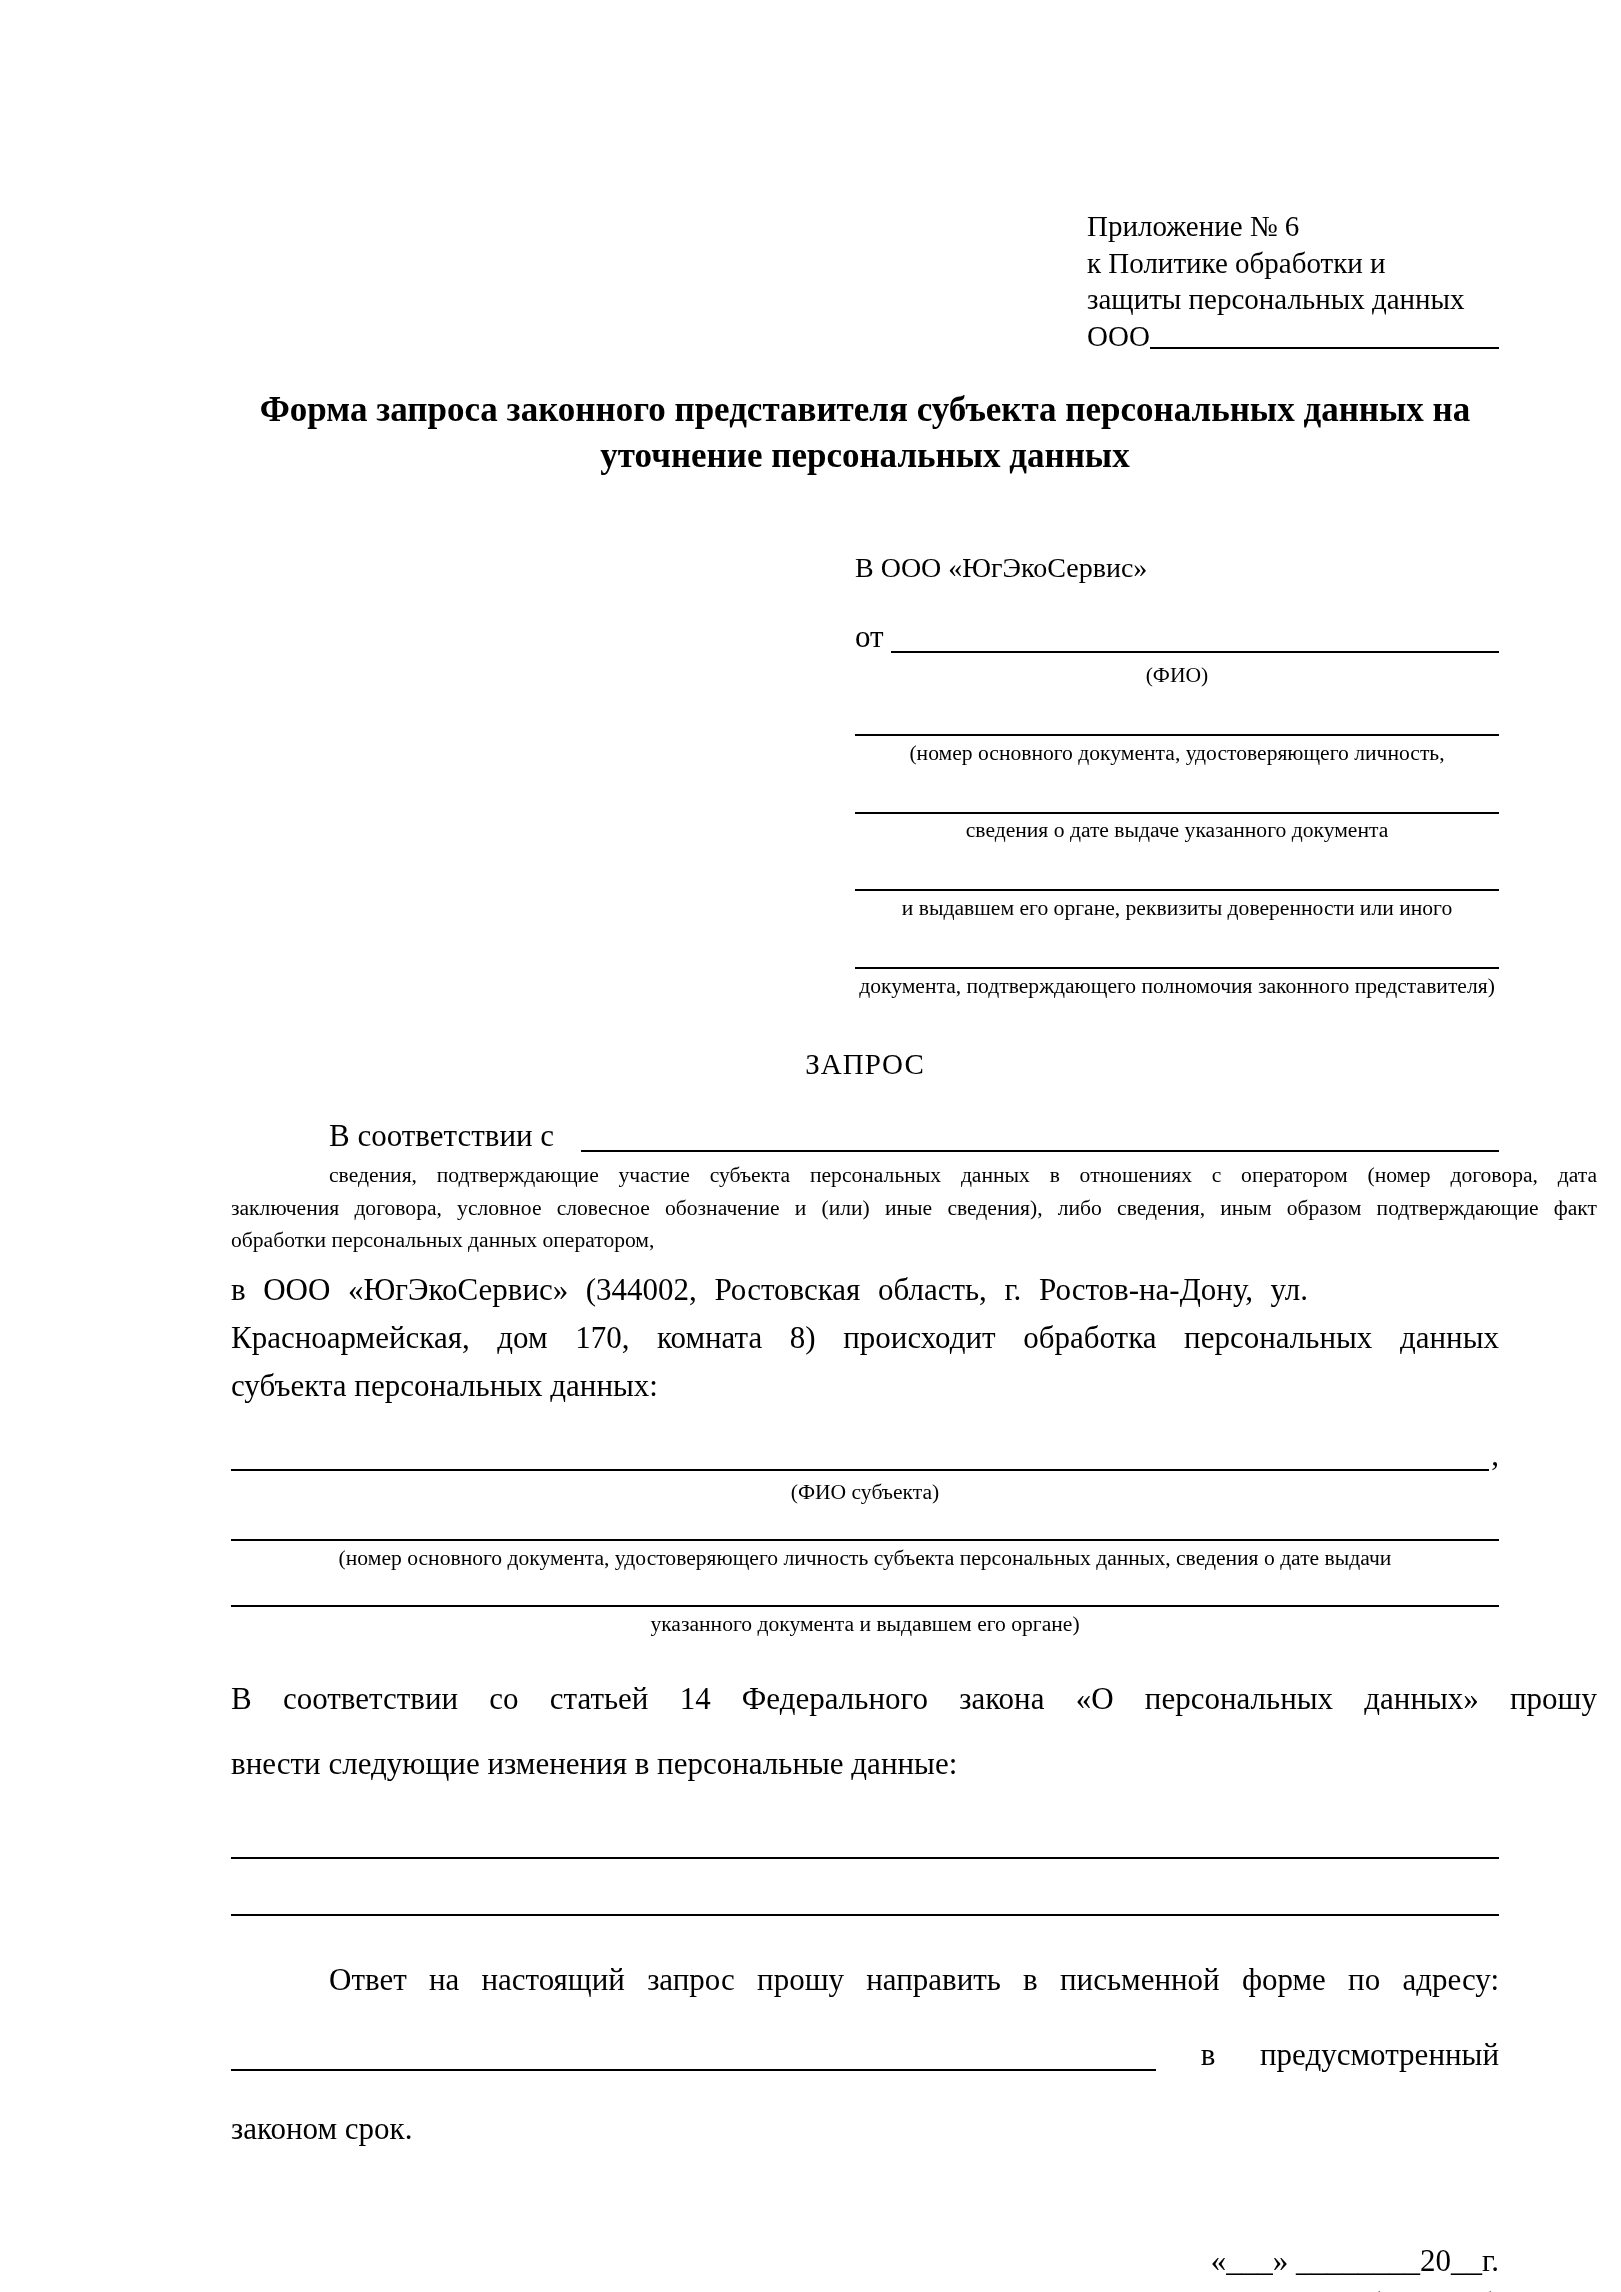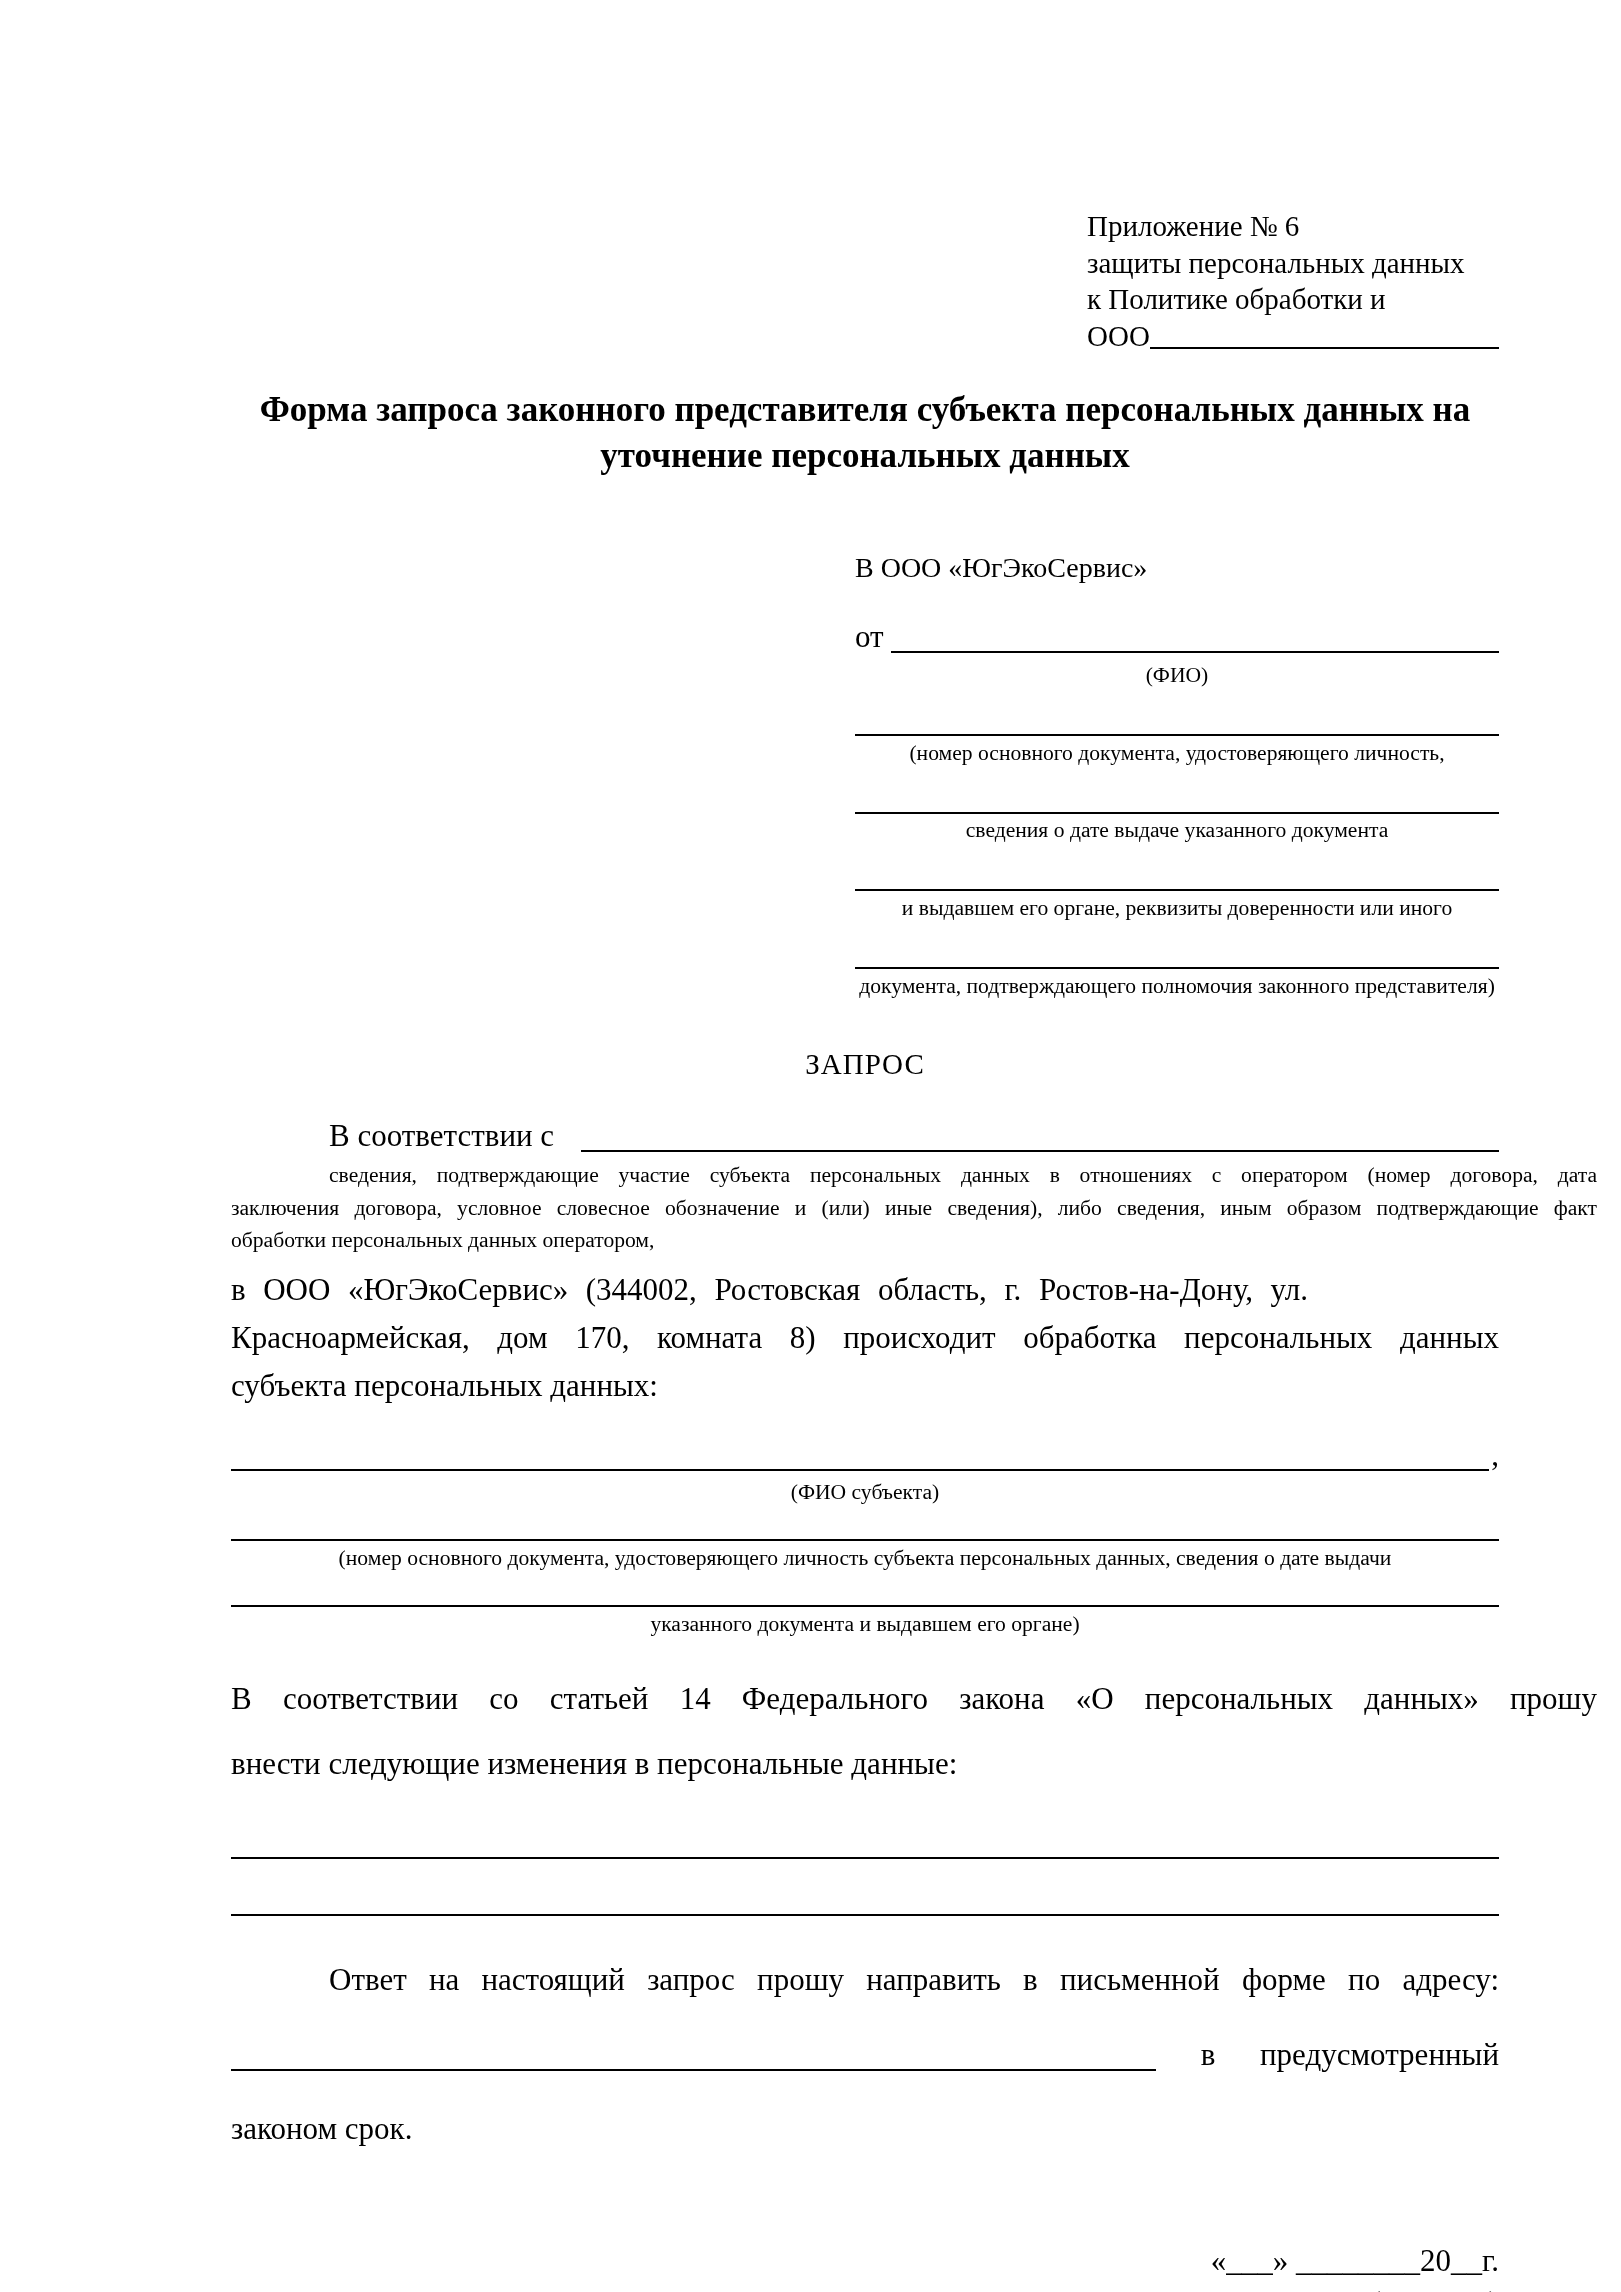--- a/index.html
+++ b/index.html
@@ -65,22 +65,22 @@
   .sig{display:flex;align-items:flex-end;}
   .sig .blankline{width:412px;margin-bottom:4.9px;}
 </style>
 </head>
 <body>
 
 <div class="page">
 
   <div class="appendix">
     <div>Приложение № 6</div>
+    <div>к Политике обработки и</div>
     <div>защиты персональных данных</div>
-    <div>к Политике обработки и</div>
     <div class="appendix-row">
       <span>ООО</span>
       <span class="fill"></span>
     </div>
   </div>
 
   <div class="title">Форма запроса законного представителя субъекта персональных данных на уточнение персональных данных</div>
 
   <div class="addr-block">
     <div class="addr-to">В ООО «ЮгЭкоСервис»</div>

